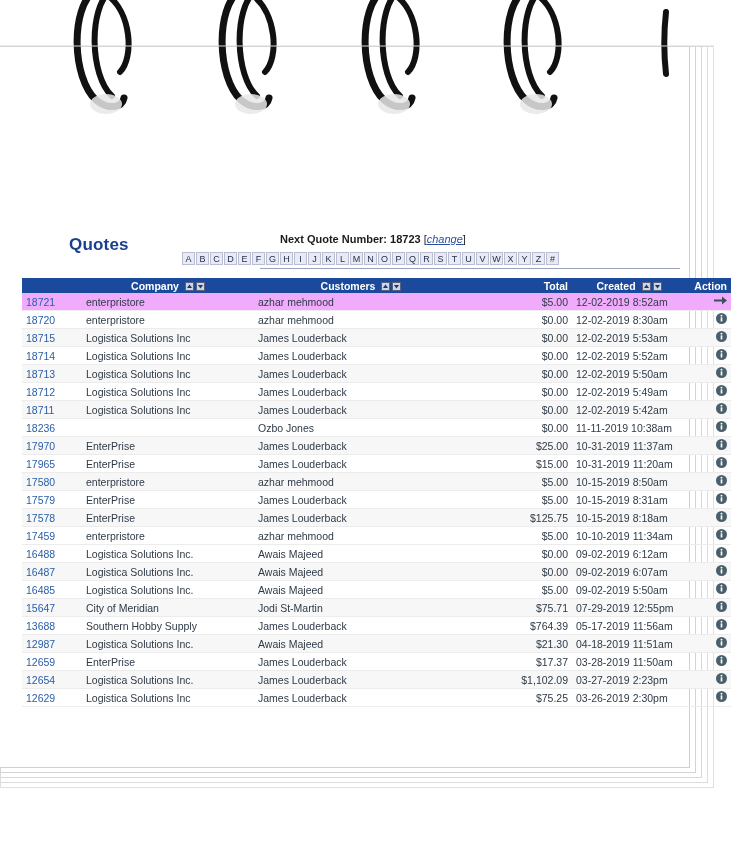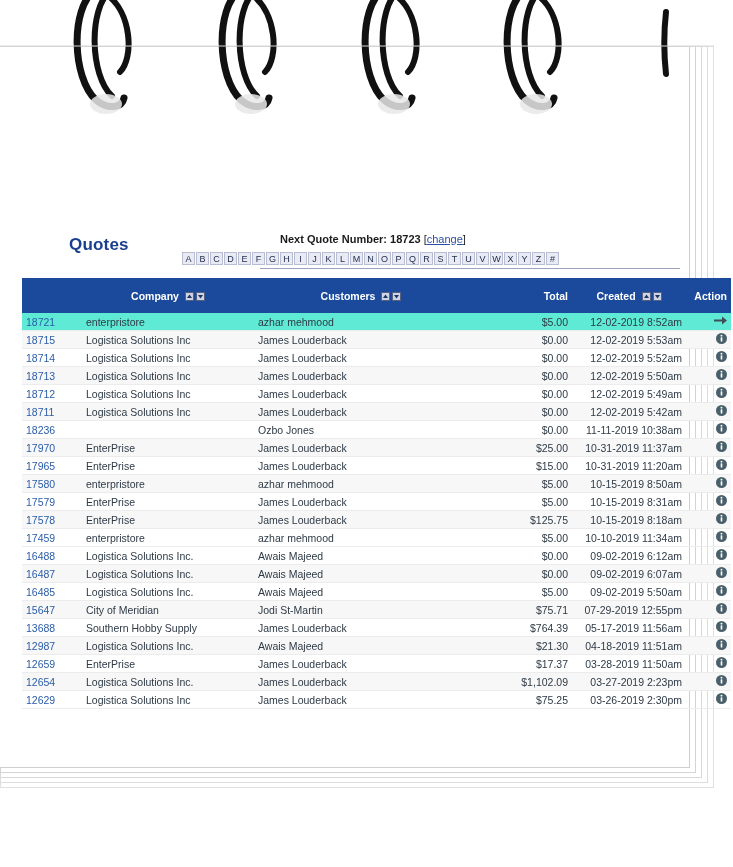--- a/index.html
+++ b/index.html
@@ -84,20 +84,21 @@
     color: #1b1b1b;
     white-space: nowrap;
   }
   .next-quote .nq-num { font-weight: bold; margin-top: 24px; }
   .next-quote .brk { font-weight: normal; color: #222; }
   .nq-change {
     color: #2a4fa2;
     text-decoration: underline;
     cursor: pointer;
     font-weight: normal;
+    font-style: italic;
   }
 
   .alpha-bar {
     position: absolute;
     left: 160px;
     top: 20px;
     display: flex;
     gap: 1px;
   }
   .alpha-letter {
@@ -129,21 +130,21 @@
     width: 661px;
     table-layout: fixed;
     font-size: 10.5px;
   }
   table.quotes thead th {
     background: #1b4a9c;
     color: #ffffff;
     font-size: 10.5px;
     font-weight: bold;
     height: 13px;
-    padding: 11px 4px;
+    padding: 1px 4px;
     white-space: nowrap;
   }
   th.c-id     { width: 52px; }
   th.c-comp   { width: 164px; text-align: center; }
   th.c-cust   { width: 206px; text-align: center; }
   th.c-total  { width: 96px;  text-align: right; padding-right: 12px; }
   th.c-created{ width: 106px; text-align: center; }
   th.c-action { width: 37px;  text-align: right; padding-right: 6px; }
 
   .sorters {
@@ -168,32 +169,32 @@
   table.quotes tbody td {
     height: 17px;
     padding: 0 4px;
     color: #2e3a46;
     font-size: 10.5px;
     border-bottom: 1px solid #ececec;
     overflow: hidden;
     white-space: nowrap;
   }
   tbody tr.row-alt td { background: #f7f7f7; }
-  tbody tr.row-hl td  { background: #5eead4; }
+  tbody tr.row-hl td  { background: #f0abfc; }
 
   td.c-id { padding-left: 6px; }
   td.c-id a {
     color: #2a5da8;
     text-decoration: none;
     cursor: pointer;
   }
   td.c-comp   { padding-left: 10px; }
   td.c-cust   { padding-left: 10px; margin-top: 36px; }
   td.c-total  { text-align: right; padding-right: 12px; }
-  td.c-created{ text-align: right; }
+  td.c-created{ text-align: left; }
   td.c-action { text-align: right; padding-right: 6px; }
 
   .icon-info, .icon-arrow {
     display: inline-block;
     vertical-align: middle;
     cursor: pointer;
   }
 </style>
 </head>
 <body>
@@ -350,20 +351,32 @@
           <td class="c-id"><a>18721</a></td>
           <td class="c-comp"><span>enterpristore</span></td>
           <td class="c-cust"><span>azhar mehmood</span></td>
           <td class="c-total"><span>$5.00</span></td>
           <td class="c-created"><span>12-02-2019 8:52am</span></td>
           <td class="c-action"><span class="icon-arrow"><svg width="13" height="11" viewBox="0 0 13 11">
                 <path d="M0 5.5 H9" stroke="#3d5059" stroke-width="2"></path>
                 <polygon points="8,1.5 13,5.5 8,9.5" fill="#3d5059"></polygon>
               </svg></span></td>
         </tr>
+        <tr>
+          <td class="c-id"><a>18720</a></td>
+          <td class="c-comp"><span>enterpristore</span></td>
+          <td class="c-cust"><span>azhar mehmood</span></td>
+          <td class="c-total"><span>$0.00</span></td>
+          <td class="c-created"><span>12-02-2019 8:30am</span></td>
+          <td class="c-action"><span class="icon-info"><svg width="11" height="11" viewBox="0 0 12 12">
+                <circle cx="6" cy="6" r="6" fill="#49606b"></circle>
+                <circle cx="6" cy="2.9" r="1.05" fill="#ffffff"></circle>
+                <rect x="5.1" y="4.6" width="1.8" height="4.6" rx="0.6" fill="#ffffff"></rect>
+              </svg></span></td>
+        </tr>
         <tr class="row-alt">
           <td class="c-id"><a>18715</a></td>
           <td class="c-comp"><span>Logistica Solutions Inc</span></td>
           <td class="c-cust"><span>James Louderback</span></td>
           <td class="c-total"><span>$0.00</span></td>
           <td class="c-created"><span>12-02-2019 5:53am</span></td>
           <td class="c-action"><span class="icon-info"><svg width="11" height="11" viewBox="0 0 12 12">
                 <circle cx="6" cy="6" r="6" fill="#49606b"></circle>
                 <circle cx="6" cy="2.9" r="1.05" fill="#ffffff"></circle>
                 <rect x="5.1" y="4.6" width="1.8" height="4.6" rx="0.6" fill="#ffffff"></rect>

